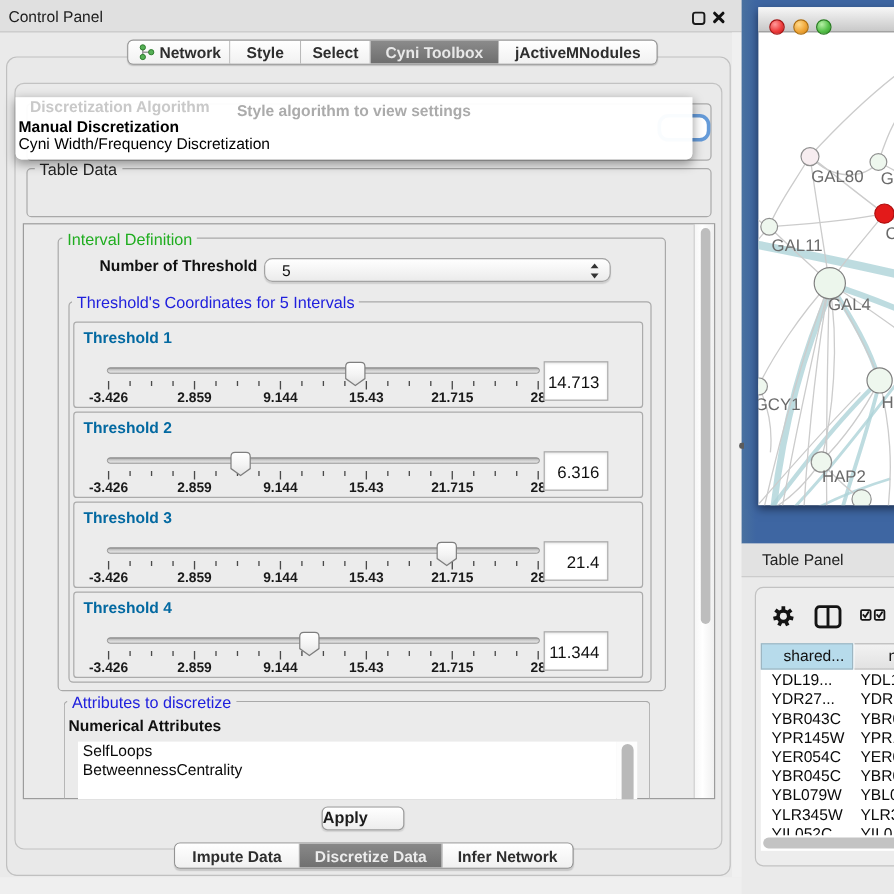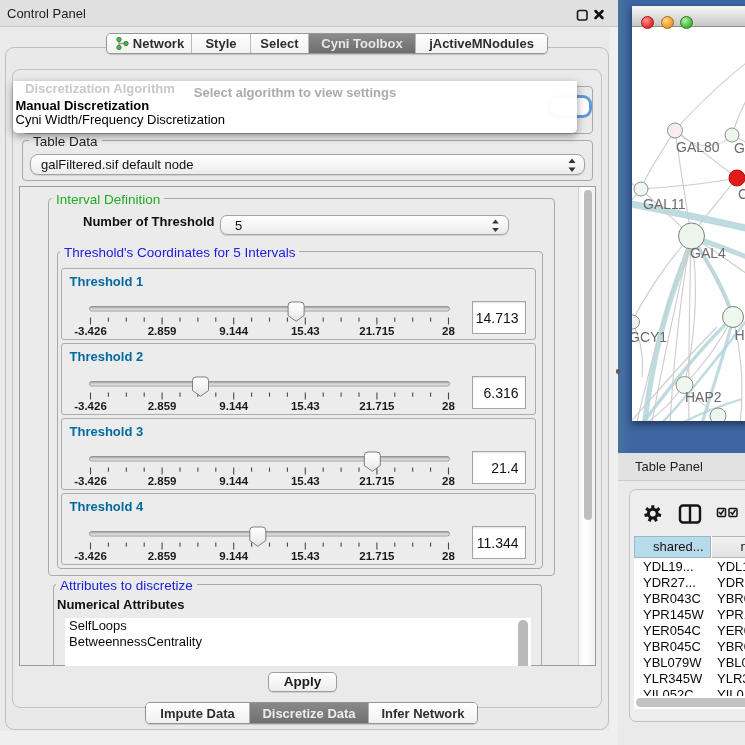--- a/index.html
+++ b/index.html
@@ -35,29 +35,29 @@
 .combo svg { position:absolute; }
 
 
 #spane { left:19px; top:186px; width:577px; height:480px; border:1px solid #9c9c9c; background:#ebebeb; }
 #sbar-v { position:absolute; right:0; top:0; width:17px; height:478px; background:linear-gradient(90deg,#f6f6f6,#ffffff 40%,#f0f0f0); border-left:1px solid #cfcfcf; }
 #sbar-v .thumb { position:absolute; left:4.5px; top:3px; width:8.5px; height:330px; background:#bdbdbd; border-radius:4.5px; }
 
 
 .tbox { position:absolute; left:60.5px; width:475px; height:72px; border:1px solid #ababab; border-radius:3px; background:#ececec; }
 .tlabel { position:absolute; left:8px; top:4.5px; font-size:13px; font-weight:bold; color:#0369a1; }
-.vbox { position:absolute; left:410px; top:32px; width:54px; height:33px; background:#ffffff; border:1px solid #a5a5a5; box-shadow:inset 0 1px 2px rgba(0,0,0,0.12); }
+.vbox { position:absolute; left:391px; top:32px; width:54px; height:33px; background:#ffffff; border:1px solid #a5a5a5; box-shadow:inset 0 1px 2px rgba(0,0,0,0.12); }
 .vbox span { position:absolute; right:6px; top:8px; font-size:14px; color:#111; }
 
 
 #attlist { left:65px; top:618px; width:449px; height:48px; background:#ffffff; font-size:13px; color:#0a0a0a; overflow:hidden; }
 #attlist div { padding-left:4px; height:16.4px; line-height:16.4px; }
 
 
-#applybtn { left:268px; top:672px; width:69px; height:19.5px; background:linear-gradient(#ffffff,#ededed); border:1px solid #9d9d9d; border-radius:5px; text-align:center; font-size:13.5px; font-weight:bold; color:#1c1c1c; line-height:18px; box-shadow:0 1px 1px rgba(0,0,0,0.1); }
+#applybtn { left:268px; top:672px; width:69px; height:19.5px; background:linear-gradient(#ffffff,#ededed); border:1px solid #9d9d9d; border-radius:5px; font-size:13.5px; font-weight:bold; color:#1c1c1c; line-height:18px; box-shadow:0 1px 1px rgba(0,0,0,0.1); }
 
 
 #desktop { left:618px; top:0; width:127px; height:453px; background:linear-gradient(90deg,#49719f 0,#3e66a2 12px); }
 #netwin { left:632px; top:6px; width:120px; height:415px; background:#ffffff; box-shadow:0 3px 7px rgba(0,0,10,0.5); }
 #netwin #ntitle { position:absolute; left:0; top:0; width:100%; height:21px; background:linear-gradient(#f7f7f7,#c8c8c8); border-bottom:1px solid #8e8e8e; }
 .tl { position:absolute; top:10px; width:13px; height:13px; border-radius:50%; }
 
 #tpanel-strip { left:618px; top:453px; width:140px; height:28px; background:#e2e2e2; border-bottom:1px solid #cccccc; }
 #tpanel-strip .t { position:absolute; left:17px; top:6px; font-size:13px; color:#222; }
 #tablebox { left:629px; top:489px; width:130px; height:233px; background:#ededed; border:1px solid #c2c2c2; border-radius:7px; }
@@ -106,27 +106,20 @@
           <circle cx="12" cy="7.5" r="2.2" fill="#55b055" stroke="#2c7a2c" stroke-width="0.8"></circle>
         </svg>Network</div>
   <div class="seg" style="width:59px">Style</div>
   <div class="seg" style="width:58px">Select</div>
   <div class="seg sel" style="width:107px">Cyni Toolbox</div>
   <div class="seg" style="width:131px">jActiveMNodules</div>
 </div>
 
 <div class="tborder" style="left:22px;top:140px;width:571px;height:41px">
   <div class="ttitle" style="left:6px;color:#222">Table Data</div>
-</div>
-<div class="combo" style="left:30px;top:154px;width:555px;height:21px;border-radius:8px">
-  <div class="txt" style="top:2px">galFiltered.sif default node</div>
-  <svg style="right:6px;top:3px" width="12" height="15">
-        <path d="M6 0.5 L9.5 5 L2.5 5 Z" fill="#333"></path>
-        <path d="M6 14 L9.5 9.5 L2.5 9.5 Z" fill="#333"></path>
-      </svg>
 </div>
 
 <div class="abs" id="spane">
   <div id="sbar-v">
         <div class="thumb"></div>
       </div>
 </div>
 
 <div class="tborder" style="left:48px;top:198px;width:507px;height:378px;background:#ebebeb">
   <div class="ttitle" style="left:3px;color:#1fad1f;background:#ebebeb">Interval Definition</div>
@@ -438,16 +431,16 @@
         <div style="position:absolute;left:9px;top:129px">YIL052C</div>
         <div style="position:absolute;left:83px;top:129px">YIL0</div>
       </div>
   <div class="abs" style="left:6px;top:208px;width:124px;height:9px;background:#c3c3c3;border-radius:4.5px"></div>
 </div>
 
 <div class="abs" id="ghost"></div>
 <div class="abs" style="left:548px;top:95px;width:44px;height:23px;border:3px solid rgba(92,149,214,0.95);border-radius:9px;background:#fff"></div>
 <div class="abs" id="popup">
   <div class="gh">Discretization Algorithm</div>
-      <div class="ph">Select algorithm to view settings</div>
+      <div class="ph">Style algorithm to view settings</div>
   <div class="r1">Manual Discretization</div>
   <div class="r2">Cyni Width/Frequency Discretization</div>
 </div>
 </div>
 </body></html>

